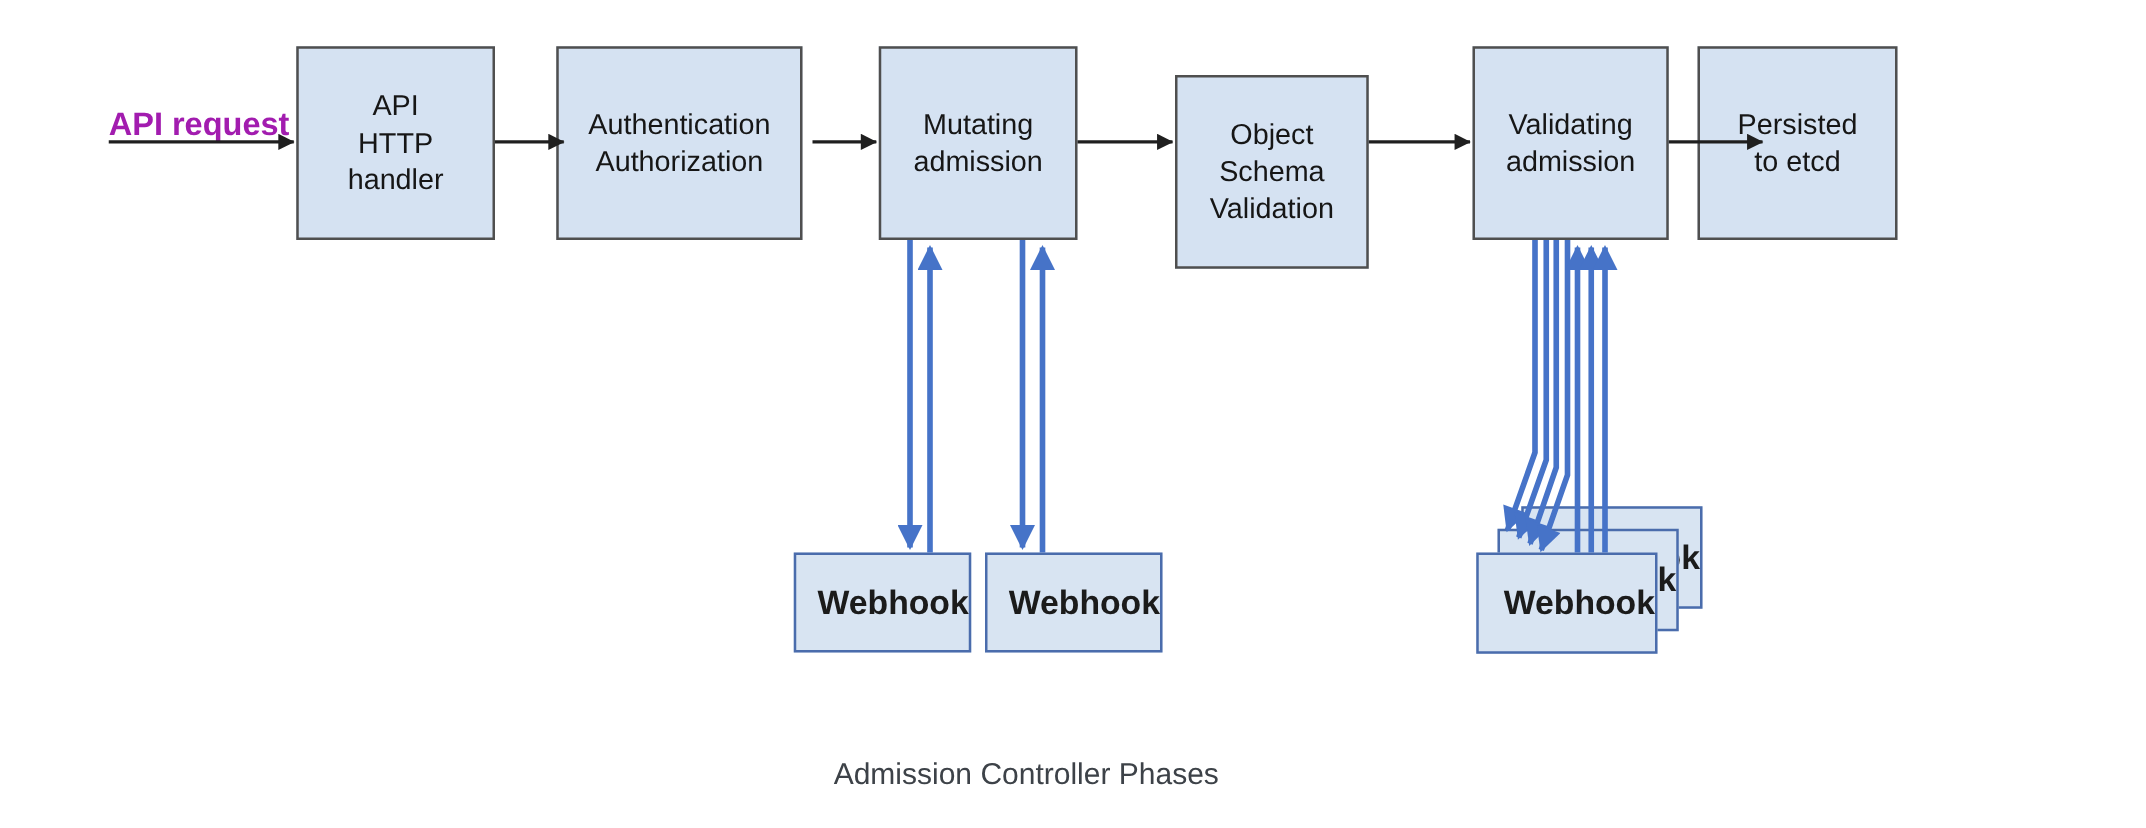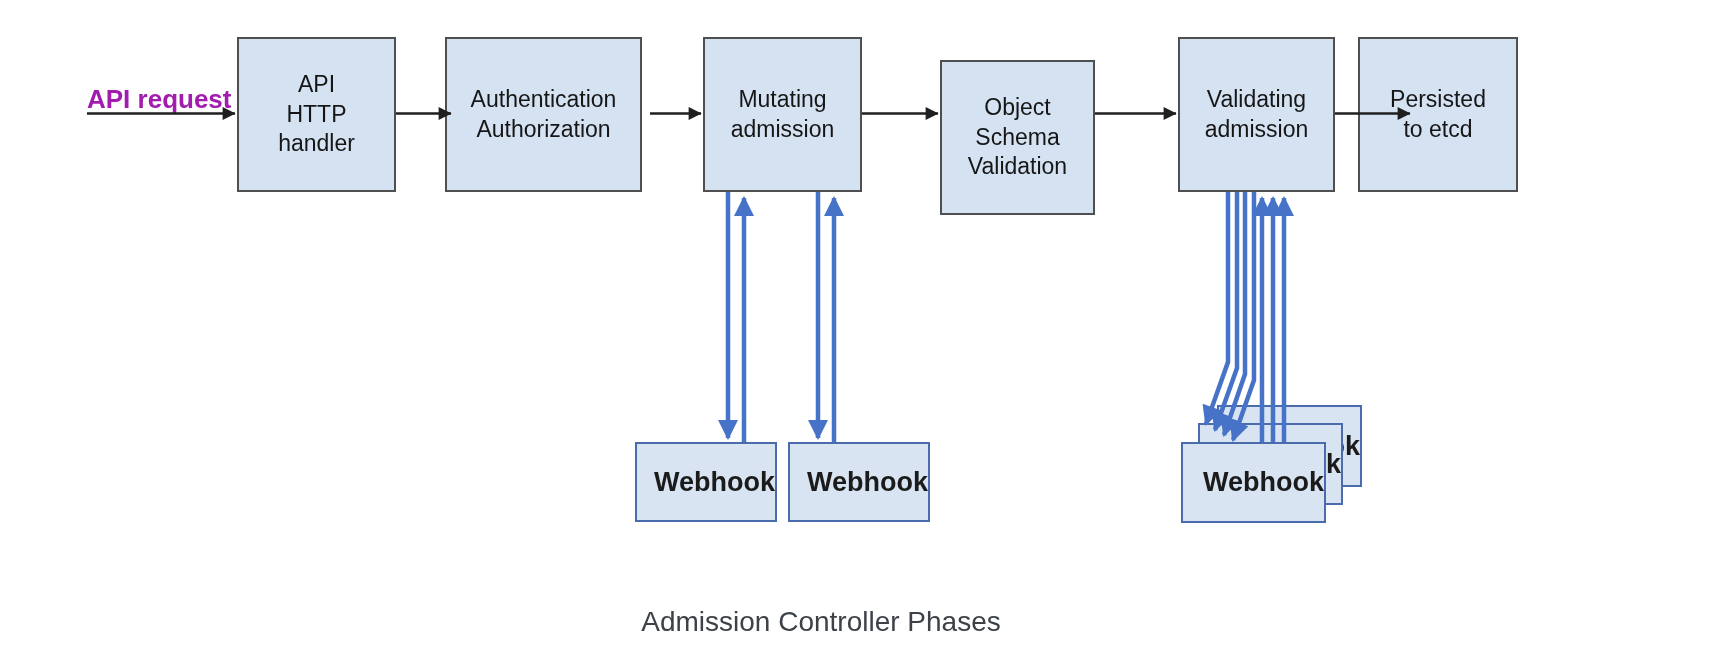--- a/index.html
+++ b/index.html
@@ -72,21 +72,21 @@
     white-space: nowrap;
     z-index: 2;
   }
 
   
   .caption {
     position: absolute;
     left: 821px;
     top: 606px;
     transform: translateX(-50%);
-    font-size: 28px;
+    font-size: 24px;
     color: #3d4248;
     white-space: nowrap;
     z-index: 2;
   }
 
   
   .arrows-svg {
     position: absolute;
     left: 0;
     top: 0;

